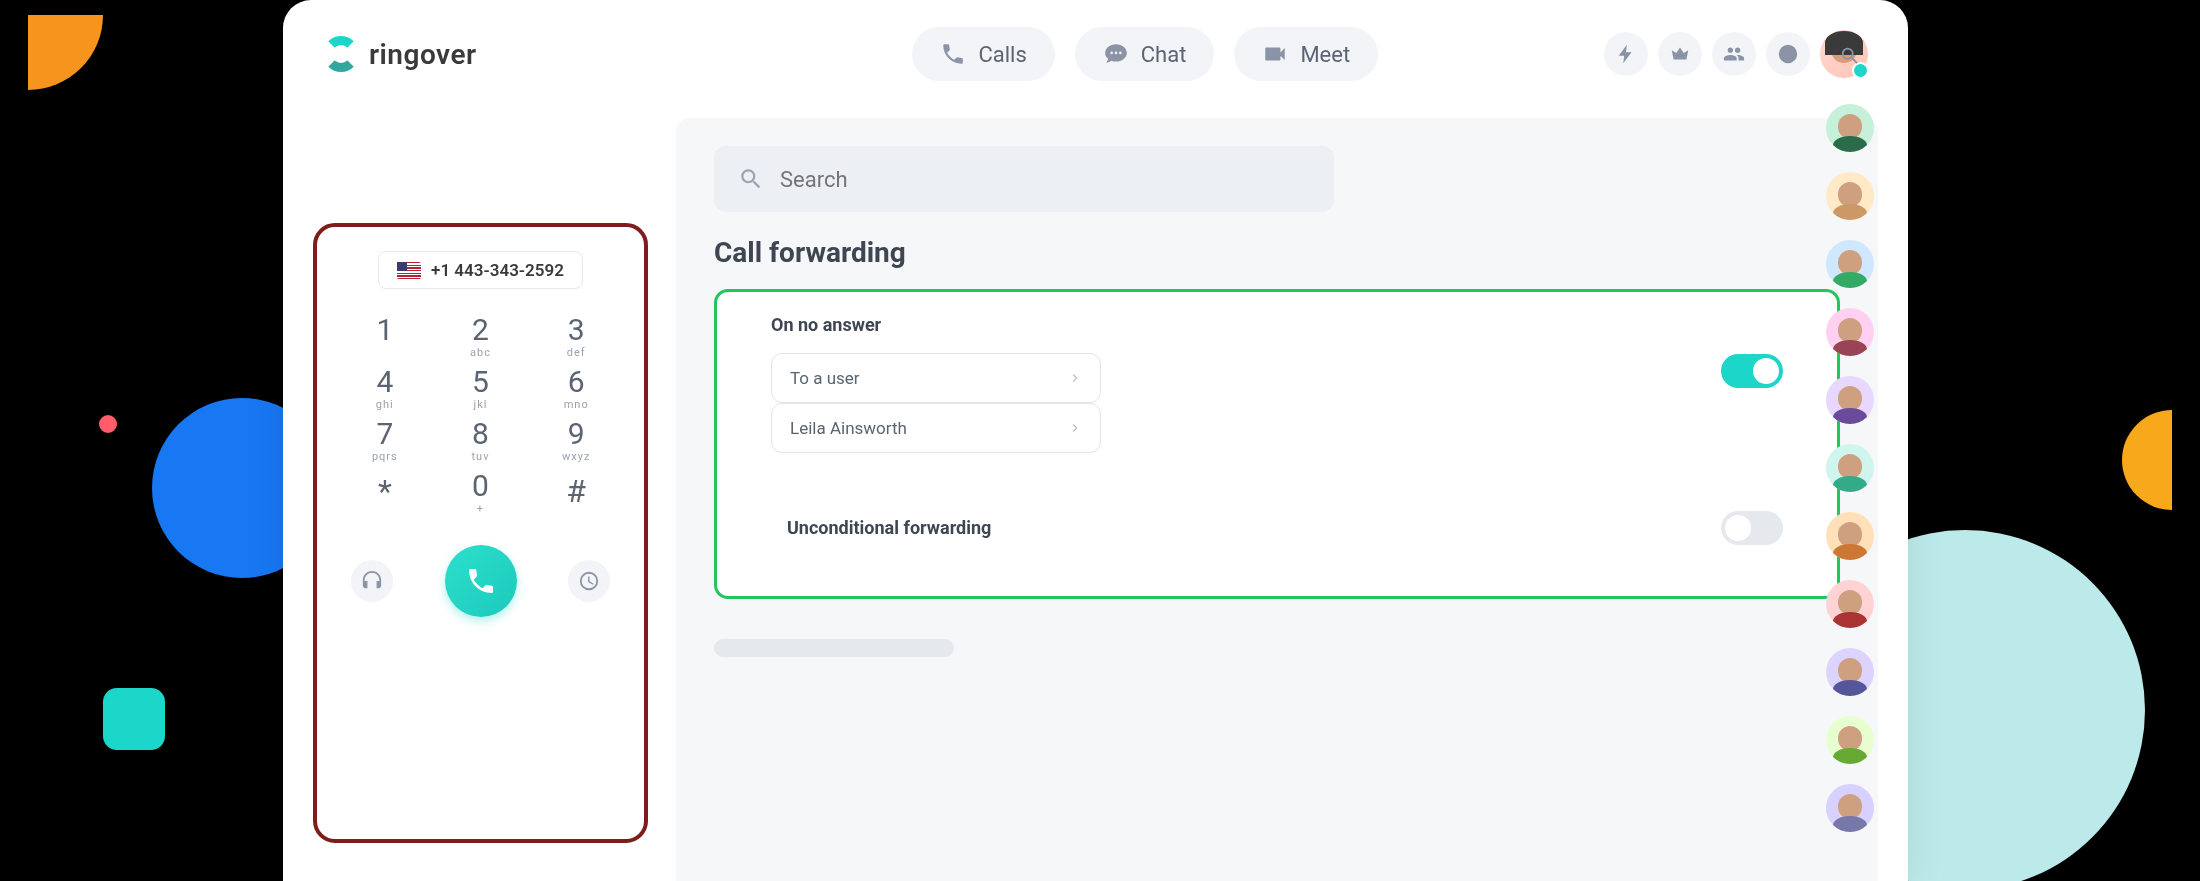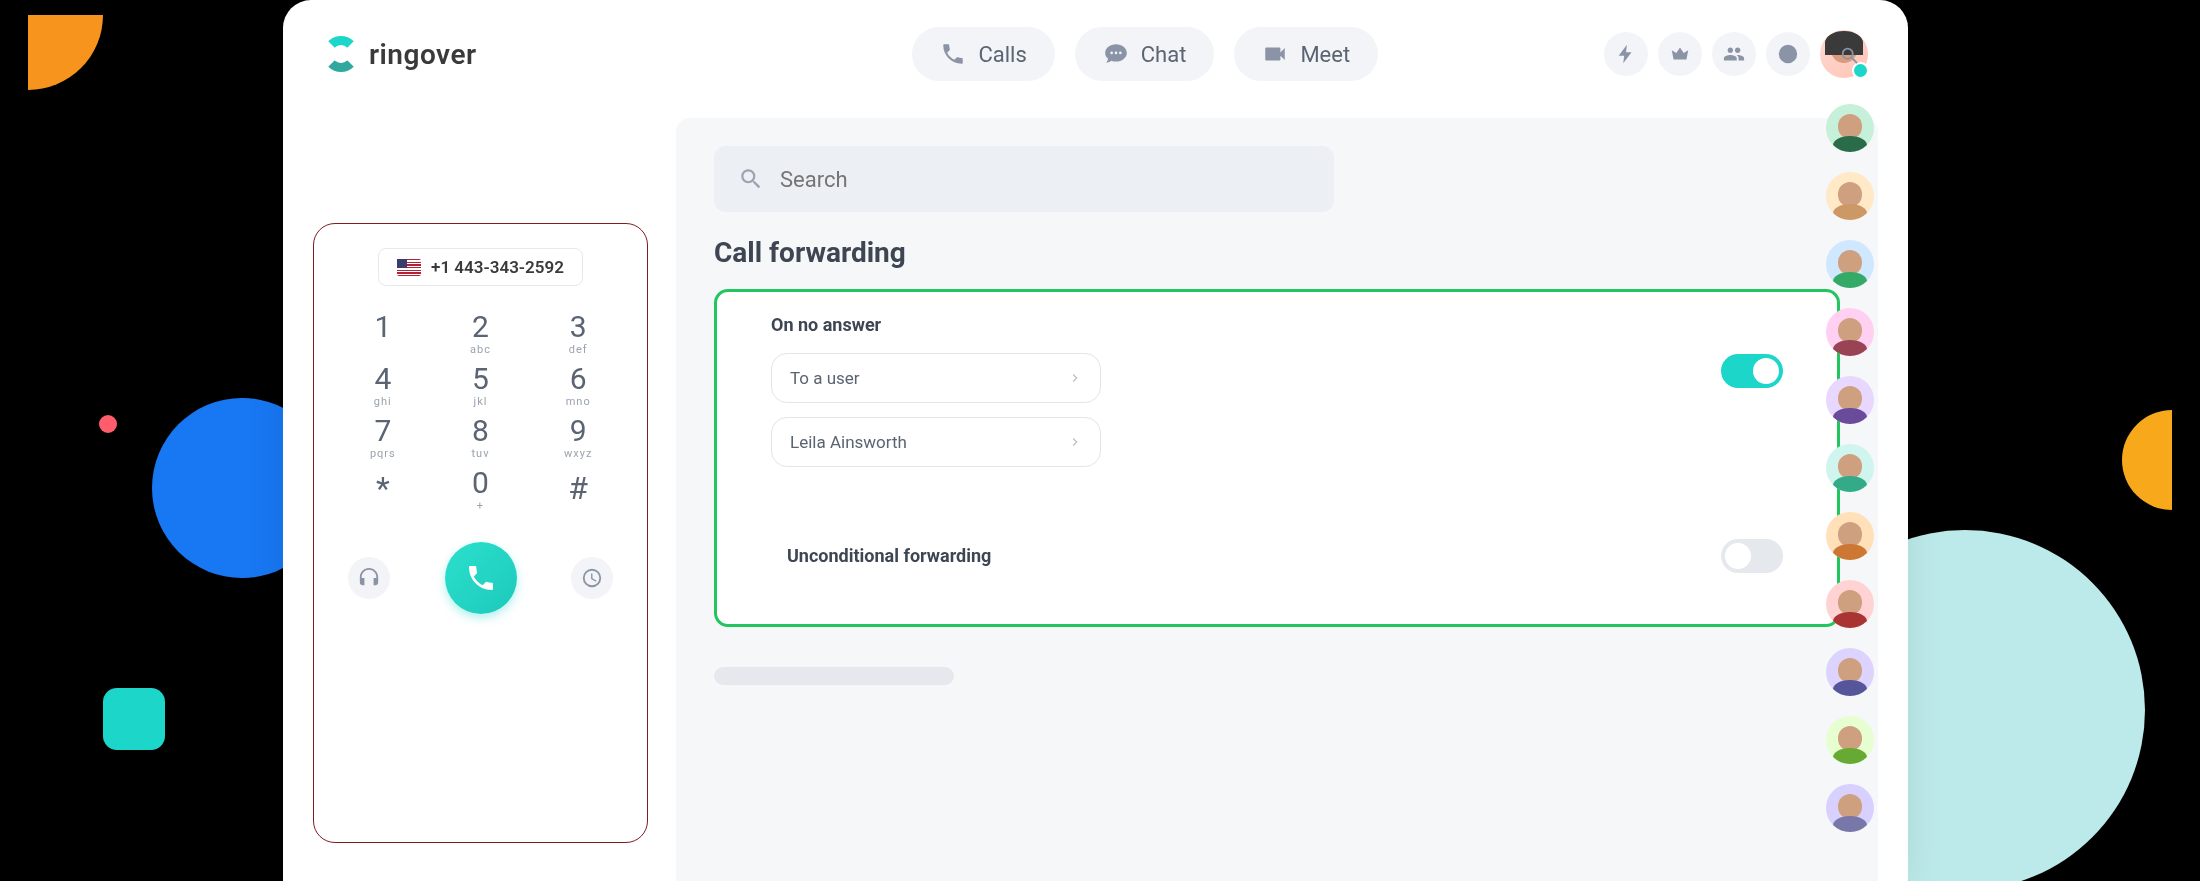--- a/index.html
+++ b/index.html
@@ -32,21 +32,21 @@
   .avatar-main { width:48px; height:48px; border-radius:50%; background:linear-gradient(135deg,#ffd9d0,#ffc4b6); position:relative; }
   .avatar-main::after{ content:""; position:absolute; width:13px; height:13px; background:#1cd6c9; border:2px solid #fff; border-radius:50%; bottom:-1px; right:-1px;}
   .avatar-face { position:absolute; inset:0; border-radius:50%; overflow:hidden; display:flex; align-items:flex-end; justify-content:center;}
   .avatar-face::before{content:""; width:55%; height:55%; background:#d99b7a; border-radius:50%; position:absolute; top:14%;}
   .avatar-face::after{content:""; width:80%; height:50%; background:#3a3a3a; border-radius:50% 50% 0 0; position:absolute; top:2%;}
 
   
   .app-body { flex:1; display:flex; padding:0 30px 0 30px; gap:28px; overflow:hidden; }
 
   
-  .dialer { width:335px; height:620px; background:#fff; border:1px solid #7f1d1d; border-radius:22px; padding:24px 26px 18px; display:flex; flex-direction:column; align-items:center; margin-top: 115px;}
+  .dialer { width:335px; height:620px; background:#fff; border:4px solid #7f1d1d; border-radius:22px; padding:24px 26px 18px; display:flex; flex-direction:column; align-items:center; margin-top: 115px;}
   .phone-chip { display:flex; align-items:center; gap:10px; border:1px solid #e5e8ec; border-radius:8px; padding:8px 18px; font-size:17px; color:#3a3a3a; font-weight:600;}
   .flag { width:24px; height:17px; background:linear-gradient(#b22234 7%, #fff 7% 15%, #b22234 15% 23%, #fff 23% 31%, #b22234 31% 39%, #fff 39% 47%, #b22234 47% 55%, #fff 55% 63%, #b22234 63% 71%, #fff 71% 79%, #b22234 79% 87%, #fff 87% 95%, #b22234 95%); position:relative; border-radius:2px;}
   .flag::before{content:"";position:absolute;width:42%;height:55%;background:#3c3b6e;top:0;left:0;}
   .dial-input { width:100%; margin-top:18px; background:#f6f7f9; border-radius:10px; padding:20px; text-align:center; font-size:16px; color:#9aa3af; }
   .keypad { margin-top:24px; display:grid; grid-template-columns:repeat(3,1fr); gap:6px 28px; width:100%; padding:0 8px;}
   .key { text-align:center; cursor:pointer; }
   .key-num { font-size:30px; color:#5a6472; font-weight:400; line-height:1.1;}
   .key-sub { font-size:11px; color:#9aa3af; letter-spacing:1px;}
   .key-sym { font-size:32px; color:#5a6472; line-height:1.4;}
   .dialer-bottom { margin-top:18px; width:100%; display:flex; align-items:center; justify-content:space-between; padding:0 8px;}
@@ -57,21 +57,21 @@
 
   
   .main { flex:1; background:#f6f7f9; border-radius:14px 14px 0 0; padding:28px 38px 0; overflow:hidden; margin-top: 10px;}
   .search-wrap { width:620px; background:#eceff3; border-radius:12px; padding:20px 24px; display:flex; align-items:center; gap:16px; }
   .search-wrap svg { width:26px; height:26px; fill:#9aa3af;}
   .search-wrap input { border:none; background:transparent; font-size:22px; color:#5a6472; outline:none; flex:1; }
   .section-title { margin-top:24px; font-size:28px; font-weight:700; color:#3f4653; }
   .card { margin-top:20px; border:3px solid #22c55e; border-radius:14px; background:#fff; padding:22px 54px 42px 54px; }
   .card-row { display:flex; align-items:flex-start; justify-content:space-between; }
   .sub-label { font-size:18px; font-weight:700; color:#3f4653; margin-bottom:18px;}
-  .select-box { width:330px; border:1px solid #e2e5ea; border-radius:16px; padding:14px 18px; display:flex; align-items:center; justify-content:space-between; font-size:17px; color:#5a6472; margin-bottom:14px; cursor:pointer; }
+  .select-box { width:330px; border:1px solid #e2e5ea; border-radius:11px; padding:14px 18px; display:flex; align-items:center; justify-content:space-between; font-size:17px; color:#5a6472; cursor:pointer; }
   .select-box svg { width:14px; height:14px; stroke:#b7bec9; fill:none; stroke-width:2;}
   .toggle { width:62px; height:34px; border-radius:999px; position:relative; cursor:pointer; margin-top:40px;}
   .toggle.on { background:#1cd6c9; }
   .toggle.off{ background:#e5e8ec; }
   .toggle::after{ content:""; position:absolute; width:26px; height:26px; background:#fff; border-radius:50%; top:4px; transition:.2s;}
   .toggle.on::after{ right:4px;}
   .toggle.off::after{ left:4px;}
   .row2 { margin-top:48px; display:flex; align-items:center; justify-content:space-between;}
   .row2 .toggle{ margin-top:0;}
   .placeholder-bar { margin-top:40px; width:240px; height:18px; background:#e5e8ec; border-radius:9px;}

